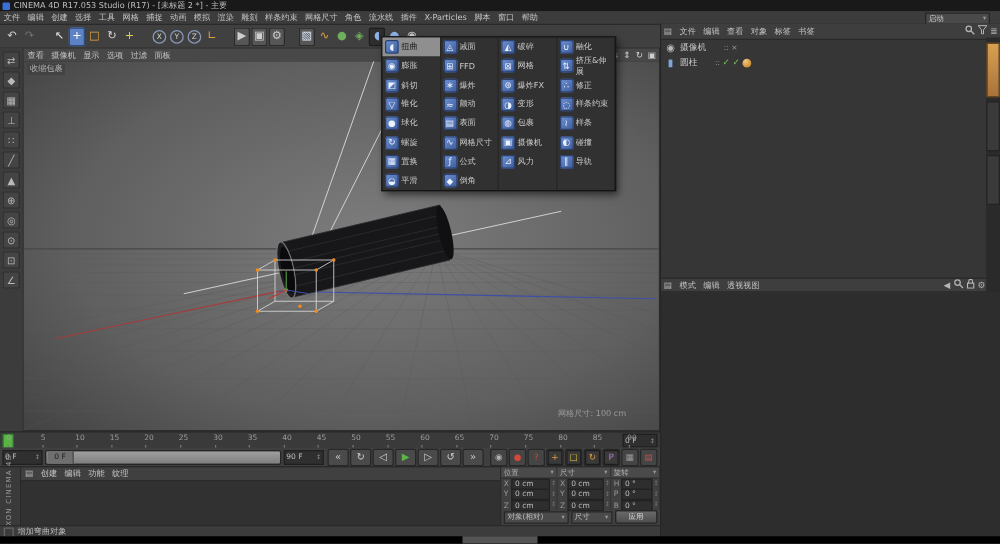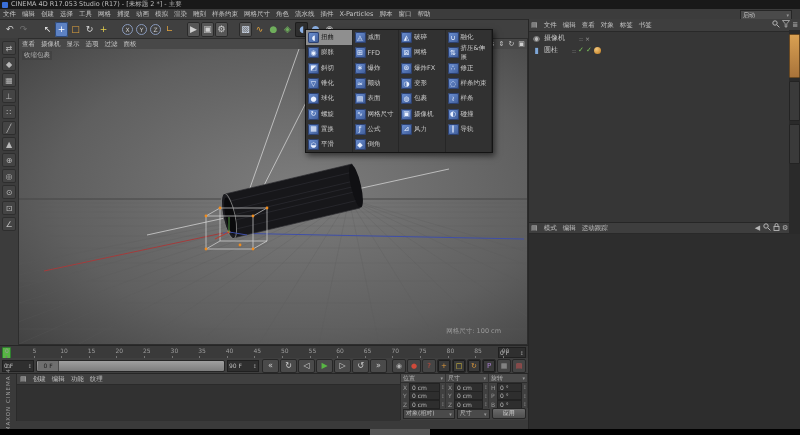--- a/index.html
+++ b/index.html
@@ -533,21 +533,21 @@
             <span class="chk">✓</span>
             <span class="chk">✓</span>
             <span class="phong"></span>
           </span>
         </div>
       </div>
     <div id="amheader">
         <span class="hico">▤</span>
         <span class="mitem">模式</span>
         <span class="mitem">编辑</span>
-        <span class="mitem">运动跟踪</span>
+        <span class="mitem">透视视图</span>
         <span class="sp"></span>
         <span class="hico">◀</span>
         <span><svg width="8" height="8" viewBox="0 0 8 8">
             <circle cx="3" cy="3" r="2.2" fill="none" stroke="#b5b5b5" stroke-width="1"></circle>
             <line x1="4.8" y1="4.8" x2="7.4" y2="7.4" stroke="#b5b5b5" stroke-width="1"></line>
           </svg></span>
         <span><svg width="7" height="8" viewBox="0 0 7 8">
             <rect x="1" y="3.5" width="5" height="4" fill="none" stroke="#b5b5b5" stroke-width="0.9"></rect>
             <path d="M2,3.5 V2 a1.5,1.5 0 0 1 3,0 V3.5" fill="none" stroke="#b5b5b5" stroke-width="0.9"></path>
           </svg></span>
@@ -733,18 +733,22 @@
         <span class="arr">▾</span>
       </div>
       <div class="combo" style="width:28px">
         <span>尺寸</span>
         <span class="arr">▾</span>
       </div>
       <div id="applybtn">应用</div>
     </div>
   </div>
 
+  <div id="statusbar">
+    <span class="sico"></span>
+    <span>增加弯曲对象</span>
+  </div>
 
   <div id="taskstrip">
     <div class="seg"></div>
   </div>
 
 </div>
 
 </body></html>

